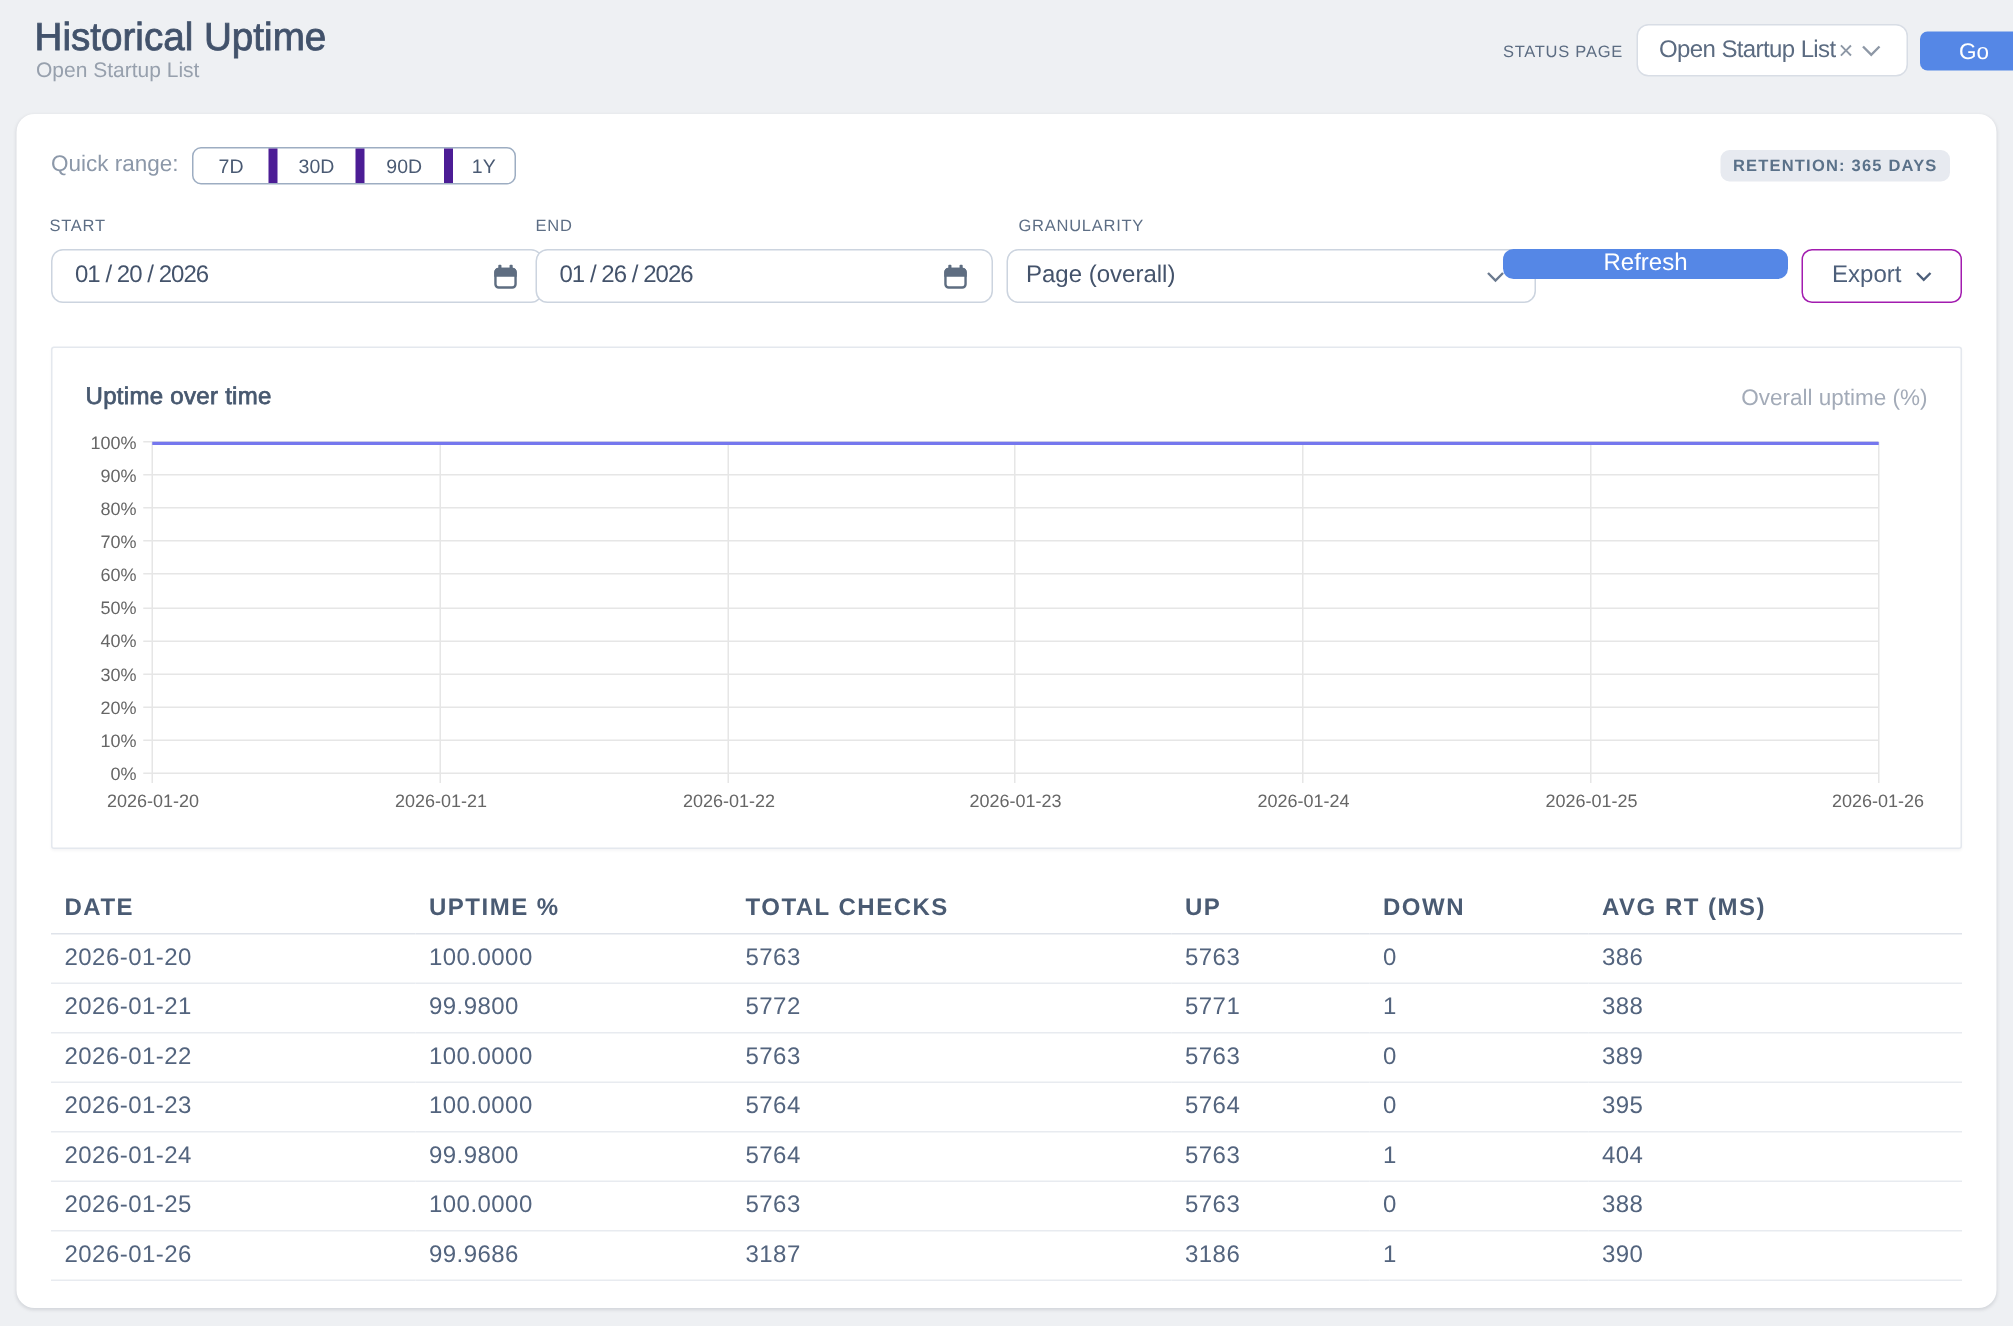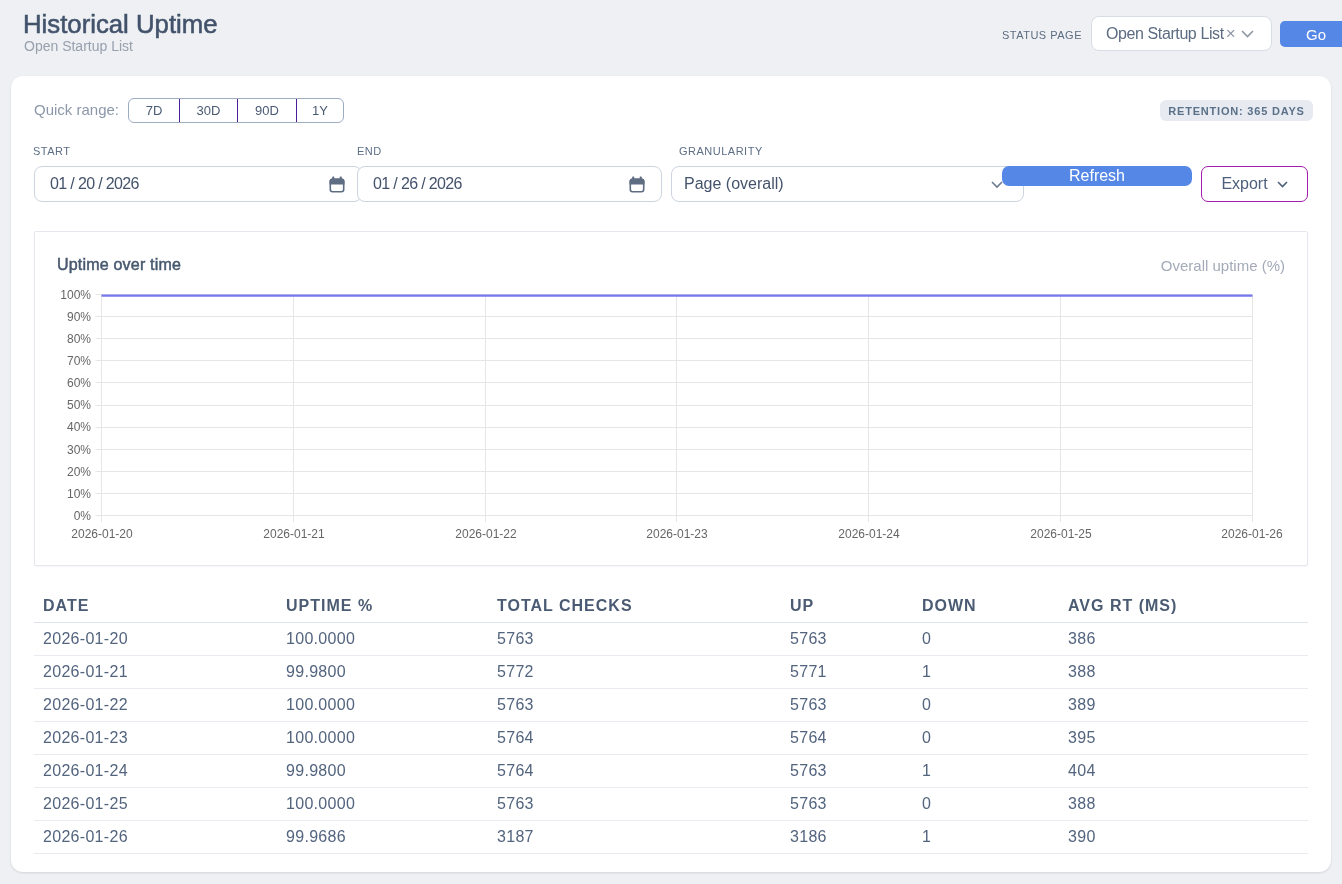--- a/index.html
+++ b/index.html
@@ -13,23 +13,23 @@
 .sp-select { position:absolute; left:1091px; top:16px; width:181px; height:35px; background:#fff; border:1px solid #d8dde5; border-radius:8px; display:flex; align-items:center; padding-left:14px; }
 .sp-select .txt { font-size:16px; color:#5b6b81; letter-spacing:-0.4px; }
 .sp-select .x { font-size:17px; color:#8d97a5; margin-left:2px; position:relative; top:0.5px; }
 .sp-select svg { margin-left:5px; }
 .go { position:absolute; left:1280px; top:21px; width:72px; height:26px; background:#5587e6; border-radius:5px; color:#fff; font-size:15px; display:flex; align-items:center; justify-content:center; }
 
 .card { position:absolute; left:11px; top:76px; width:1320px; height:796px; background:#fff; border-radius:12px; box-shadow:0 1px 3px rgba(15,23,42,0.07), 0 1px 2px rgba(15,23,42,0.05);padding-left:38px; }
 
 .qr-label { position:absolute; left:23px; top:25px; font-size:15px; color:#8c98a9; }
 .btn-group { position:absolute; left:117px; top:22px; height:25px; display:flex; border:1px solid #9dadc2; border-radius:6px; background:#fff; }
-.btn-group .seg { font-size:13px; color:#4a5a73; display:flex; align-items:center; justify-content:center; border-left:1px solid #4c1d95; }
+.btn-group .seg { font-size:13px; color:#4a5a73; display:flex; align-items:center; justify-content:center; border-left:6px solid #4c1d95; }
 .btn-group .seg:first-child { border-left:none; }
-.badge { position:absolute; left:1136px; top:24px; width:153px; height:21px; background:#e7eaf0; border-radius:6px; font-size:11px; font-weight:700; letter-spacing:0.8px; color:#5a7189; display:flex; align-items:center; justify-content:center;margin-left:13px; }
+.badge { position:absolute; left:1136px; top:24px; width:153px; height:21px; background:#e7eaf0; border-radius:6px; font-size:11px; font-weight:700; letter-spacing:0.8px; color:#5a7189; display:flex; align-items:center; justify-content:center; }
 
 .flabel { position:absolute; font-size:11px; color:#5d6e85; letter-spacing:0.5px; top:69px; }
 .finput { position:absolute; top:90px; height:36px; background:#fff; border:1px solid #ccd4df; border-radius:8px; display:flex; align-items:center; padding-left:15px; font-size:16px; color:#44536b; letter-spacing:-0.65px; }
 .finput svg.cal { position:absolute; right:16px; top:9px; }
 .finput svg.chev { position:absolute; right:20px; top:14px; }
 .btn-refresh { position:absolute; left:991px; top:90px; width:190px; height:20px; background:#5587e6; border-radius:7px; color:#fff; font-size:16px; display:flex; align-items:center; justify-content:center; }
 .btn-export { position:absolute; left:1190px; top:90px; width:107px; height:36px; background:#fff; border:1px solid #a21caf; border-radius:7px; color:#4d5f7a; font-size:16px; display:flex; align-items:center; justify-content:center; gap:9px; }
 
 .chart-card { position:absolute; left:23px; top:155px; width:1274px; height:335px; background:#fff; border:1px solid #e4e8ee; border-radius:2px; box-shadow:0 1px 2px rgba(15,23,42,0.04); }
 .ch-title { position:absolute; left:22px; top:24px; font-size:16px; letter-spacing:0.2px; font-weight:400; -webkit-text-stroke:0.5px #47586f; color:#47586f; }

